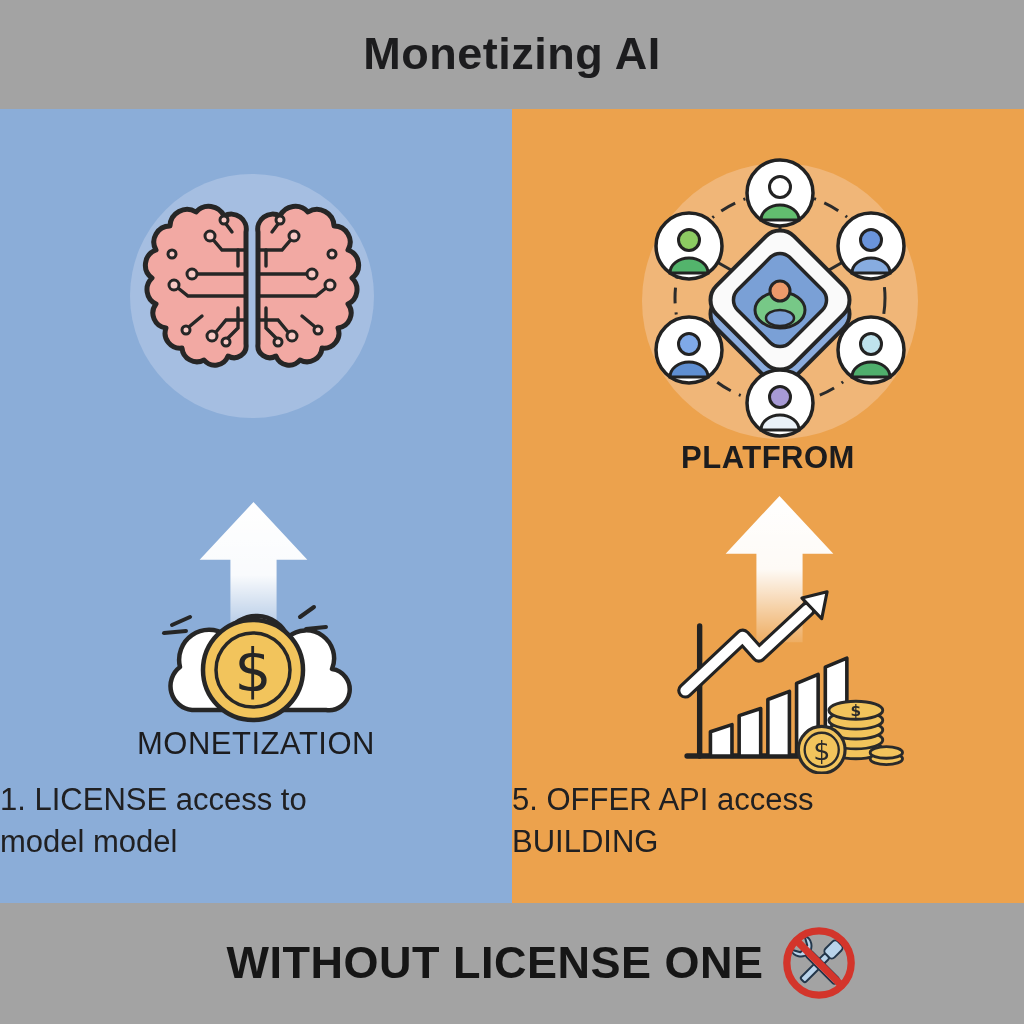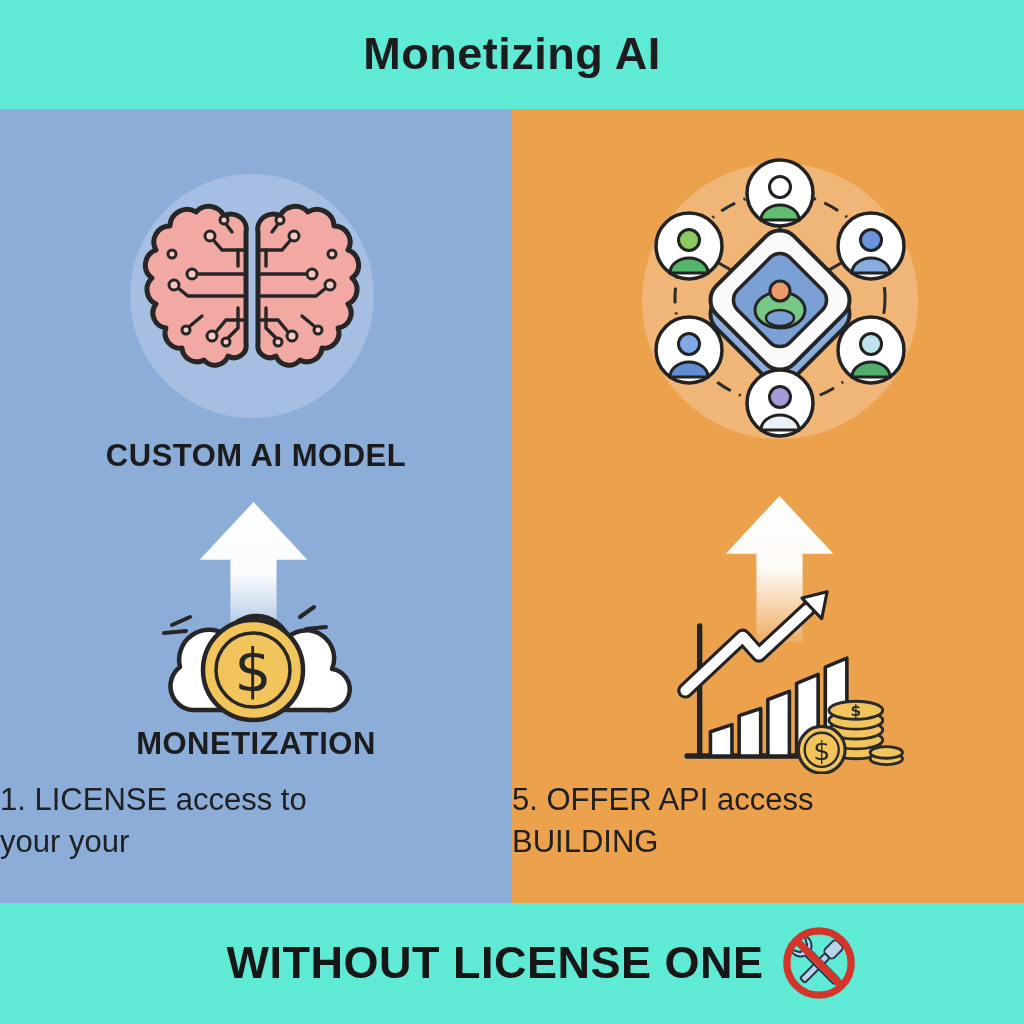--- a/index.html
+++ b/index.html
@@ -1,17 +1,17 @@
 <!DOCTYPE html>
 <html><head>
 <meta charset="utf-8">
 <style>
   html,body{margin:0;padding:0;background:#ffffff;}
   #canvas{
-    position:relative;width:1024px;height:1024px;background:#5eead4;
+    position:relative;width:1024px;height:1024px;background:#a3a3a3;
     overflow:hidden;font-family:"Liberation Sans", sans-serif;color:#1d1d1f;
   }
   .abs{position:absolute;}
   
   .title{
     top:28px;left:0;width:1024px;text-align:center;
     font-size:45px;font-weight:bold;letter-spacing:0.5px;color:#1c1c1e;
   }
   
   .panel{top:109px;height:794px;width:512px;}
@@ -21,21 +21,21 @@
   .halo-left{left:130px;top:174px;width:244px;height:244px;background:#A5BEE1;}
   .halo-right{left:642px;top:163px;width:276px;height:276px;background:#F0B678;}
   .heading{
     width:512px;text-align:center;font-size:31px;font-weight:bold;
     letter-spacing:0.5px;color:#1c1c1e;
   }
   .heading-left{left:0;top:438px;}
   .heading-right{left:512px;top:440px;}
   .label-bold{
     left:0;top:726px;width:512px;text-align:center;
-    font-size:31px;font-weight:bold;color:#1c1c1e;letter-spacing:0.5px;
+    font-size:31px;font-weight:normal;color:#1c1c1e;letter-spacing:0.5px;
   }
   .step{
     width:544px;text-align:left;font-size:31px;font-weight:normal;
     line-height:42px;color:#202022;
   }
   .step-left{left:0;top:779px;}
   .step-right{left:512px;top:779px;}
   
   .footer{
     top:918px;left:0;width:1024px;height:90px;display:flex;
@@ -87,21 +87,20 @@
             <circle cx="30" cy="58" r="4"></circle>
             <circle cx="84" cy="146" r="4"></circle>
           </g>
         </g>
       </defs>
       <use href="#bhalf"></use>
       <use href="#bhalf" transform="translate(220,0) scale(-1,1)"></use>
     </svg>
   </div>
 
-  <div class="abs heading heading-left">CUSTOM AI MODEL</div>
 
   <div class="abs" style="left:196px;top:502px;">
     <svg width="115" height="150" viewBox="0 0 116 156">
       <defs>
         <linearGradient id="agrad" x1="0" y1="0" x2="0" y2="1">
           <stop offset="0" stop-color="#ffffff" stop-opacity="1"></stop>
           <stop offset="0.5" stop-color="#ffffff" stop-opacity="0.95"></stop>
           <stop offset="1" stop-color="#ffffff" stop-opacity="0.12"></stop>
         </linearGradient>
       </defs>
@@ -122,21 +121,21 @@
       <circle cx="113" cy="85" r="50" fill="#F2C45C" stroke="#262626" stroke-width="4.5"></circle>
       <circle cx="113" cy="85" r="37" fill="none" stroke="#262626" stroke-width="3.5"></circle>
       <text x="113" y="106" text-anchor="middle" font-family="DejaVu Sans, sans-serif" font-size="58" fill="#262626">$</text>
     </svg>
   </div>
 
   <div class="abs label-bold">MONETIZATION</div>
 
   <div class="abs step step-left">
     <div>1. LICENSE access to</div>
-    <div>your your</div>
+    <div>model model</div>
   </div>
 
   <div class="abs" style="left:640px;top:158px;">
     <svg width="280" height="280" viewBox="0 0 280 280">
 
       <circle cx="140" cy="140" r="105" fill="none" stroke="#2b2b2b" stroke-width="3" stroke-dasharray="16 9 2 9"></circle>
 
       <g stroke="#2b2b2b" stroke-width="3">
         <line x1="140" y1="140" x2="140" y2="35"></line>
         <line x1="140" y1="140" x2="49" y2="88"></line>
@@ -190,20 +189,21 @@
 
         <g transform="translate(140,245)">
           <circle r="33" fill="#ffffff" stroke="#222" stroke-width="3.5"></circle>
           <circle cy="-6" r="10.5" fill="#A79AD6" stroke="#222" stroke-width="3"></circle>
           <path d="M-19,27 A19,15 0 0 1 19,27 Z" fill="#EAF1F8" stroke="#222" stroke-width="3"></path>
         </g>
       </g>
     </svg>
   </div>
 
+  <div class="abs heading heading-right">PLATFROM</div>
 
   <div class="abs" style="left:722px;top:496px;">
     <svg width="115" height="150" viewBox="0 0 116 156">
       <path d="M58,0 L114,60 L82,60 L82,152 L34,152 L34,60 L2,60 Z" fill="url(#agrad)"></path>
     </svg>
   </div>
 
   <div class="abs" style="left:676px;top:590px;">
     <svg width="234" height="184" viewBox="0 0 260 205">
 

